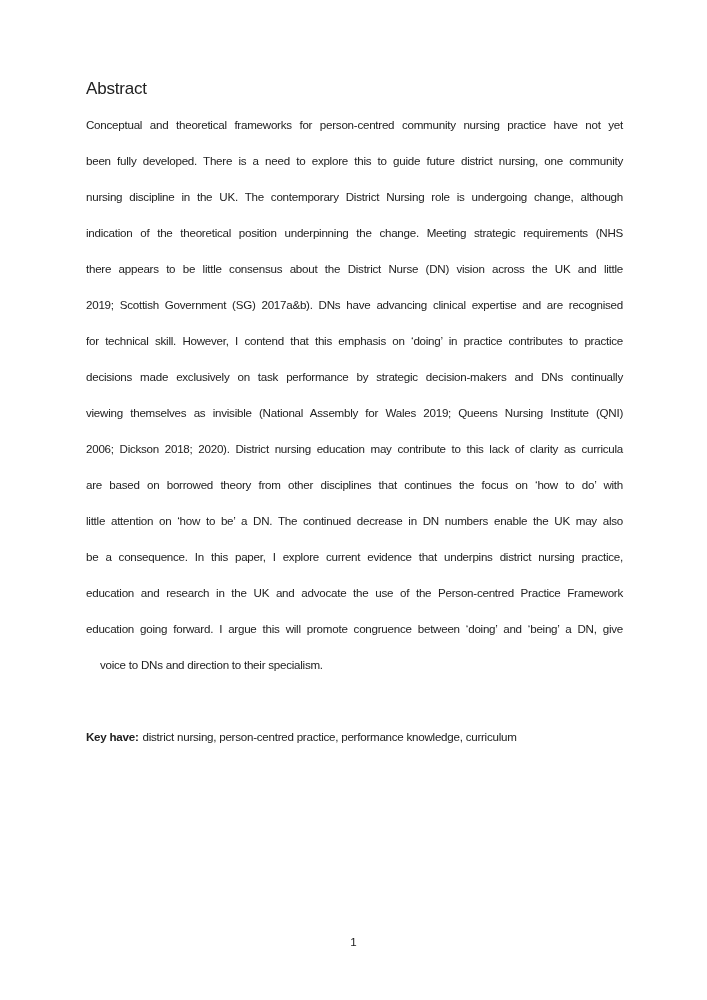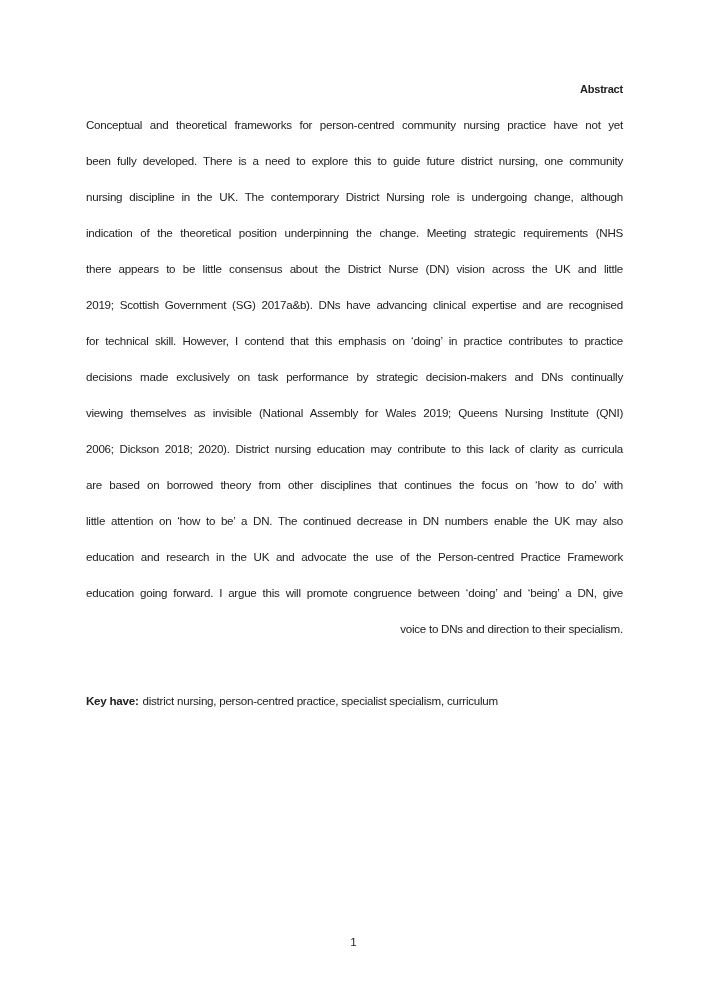--- a/index.html
+++ b/index.html
@@ -18,39 +18,38 @@
   }
   .page {
     position: relative;
     width: 707px;
     height: 1000px;
     background: var(--page-bg);
     padding: 71px 84px 0 86px;
     overflow: hidden;
   }
   .heading {
-    font-size: 11px;
-    font-weight: bold;
+    font-size: 17px;
+    font-weight: normal;
     line-height: 36px;
     letter-spacing: -0.2px;
-    text-align: right;
   }
   .para {
     width: 537px;
   }
   .line {
     font-size: 11.6px;
     line-height: 36px;
     letter-spacing: -0.25px;
     text-align: justify;
     text-align-last: justify;
     white-space: normal;
   }
   .line.last {
-    text-align: right;
+    text-align: left;
     text-align-last: auto;
     margin-left: 14px;
   }
   .keywords {
     margin-top: 36px;
     font-size: 11.6px;
     line-height: 36px;
     letter-spacing: -0.25px;
   }
   .kw-label {
@@ -80,24 +79,25 @@
     <div class="line">nursing discipline in the UK. The contemporary District Nursing role is undergoing change, although</div>
     <div class="line">indication of the theoretical position underpinning the change. Meeting strategic requirements (NHS</div>
     <div class="line">there appears to be little consensus about the District Nurse (DN) vision across the UK and little</div>
     <div class="line">2019; Scottish Government (SG) 2017a&amp;b). DNs have advancing clinical expertise and are recognised</div>
     <div class="line">for technical skill. However, I contend that this emphasis on ‘doing’ in practice contributes to practice</div>
     <div class="line">decisions made exclusively on task performance by strategic decision-makers and DNs continually</div>
     <div class="line">viewing themselves as invisible (National Assembly for Wales 2019; Queens Nursing Institute (QNI)</div>
     <div class="line">2006; Dickson 2018; 2020). District nursing education may contribute to this lack of clarity as curricula</div>
     <div class="line">are based on borrowed theory from other disciplines that continues the focus on ‘how to do’ with</div>
     <div class="line">little attention on ‘how to be’ a DN. The continued decrease in DN numbers enable the UK may also</div>
+    <div class="line">be a consequence. In this paper, I explore current evidence that underpins district nursing practice,</div>
     <div class="line">education and research in the UK and advocate the use of the Person-centred Practice Framework</div>
     <div class="line">education going forward. I argue this will promote congruence between ‘doing’ and ‘being’ a DN, give</div>
     <div class="line last">voice to DNs and direction to their specialism.</div>
   </div>
 
   <div class="keywords">
-    <span class="kw-label">Key have:</span><span>district nursing, person-centred practice, specialist specialism, curriculum</span>
+    <span class="kw-label">Key have:</span><span>district nursing, person-centred practice, performance knowledge, curriculum</span>
   </div>
 
   <div class="page-number">1</div>
 
 </div>
 
 </body></html>

